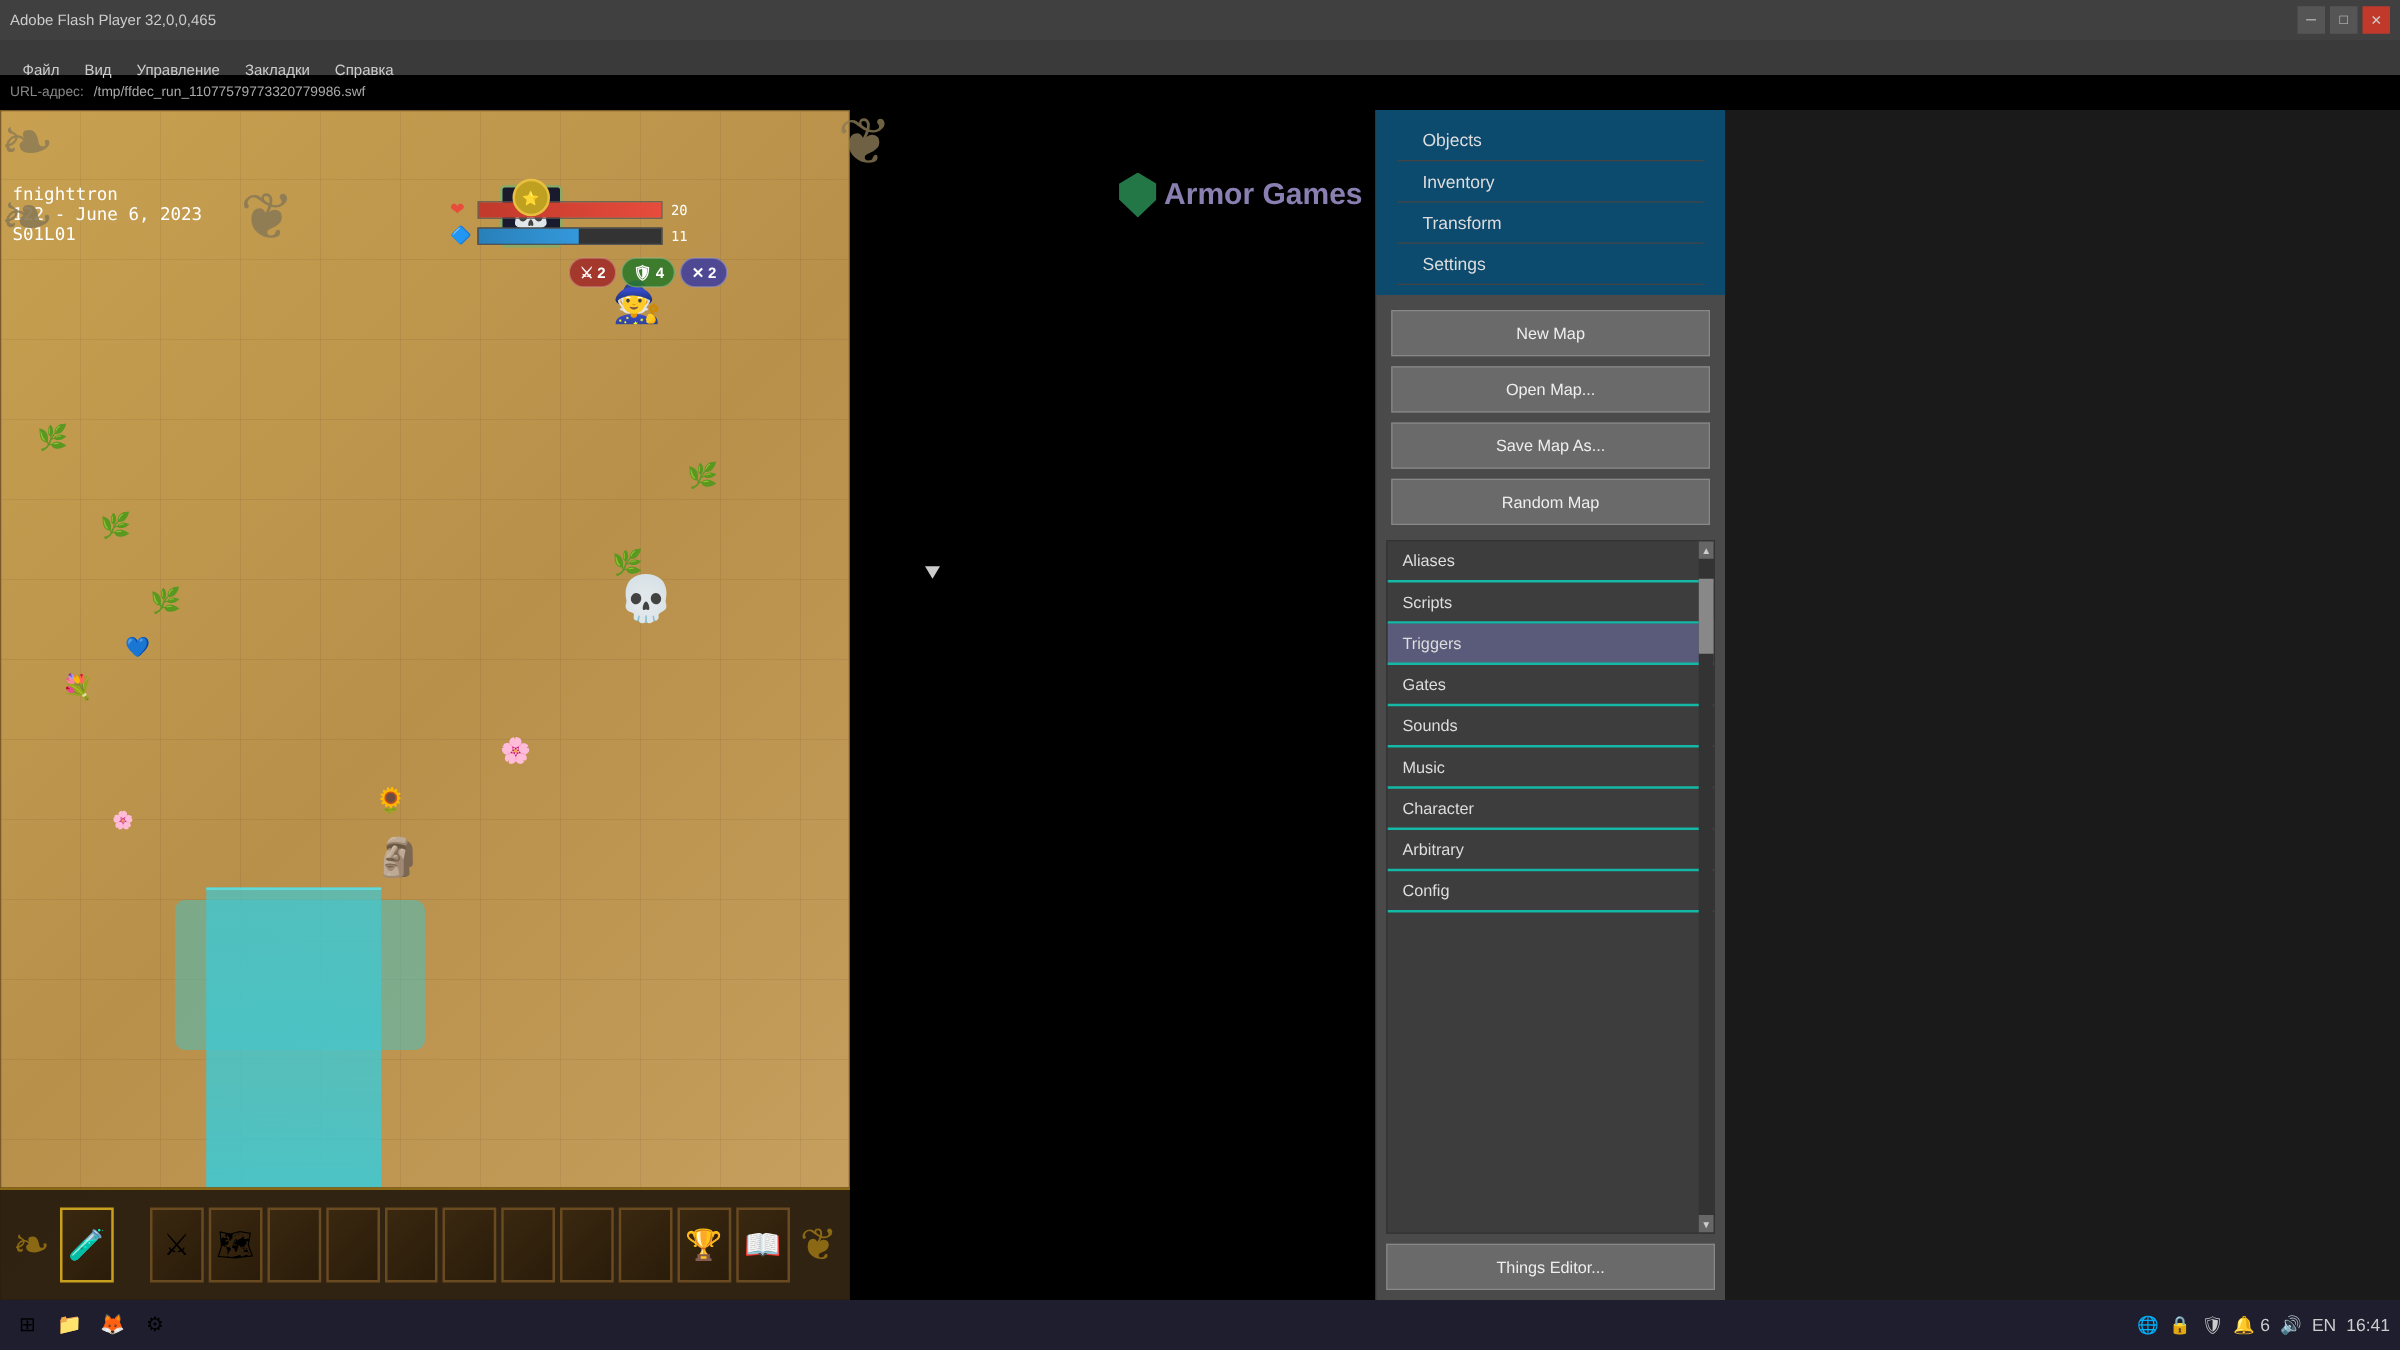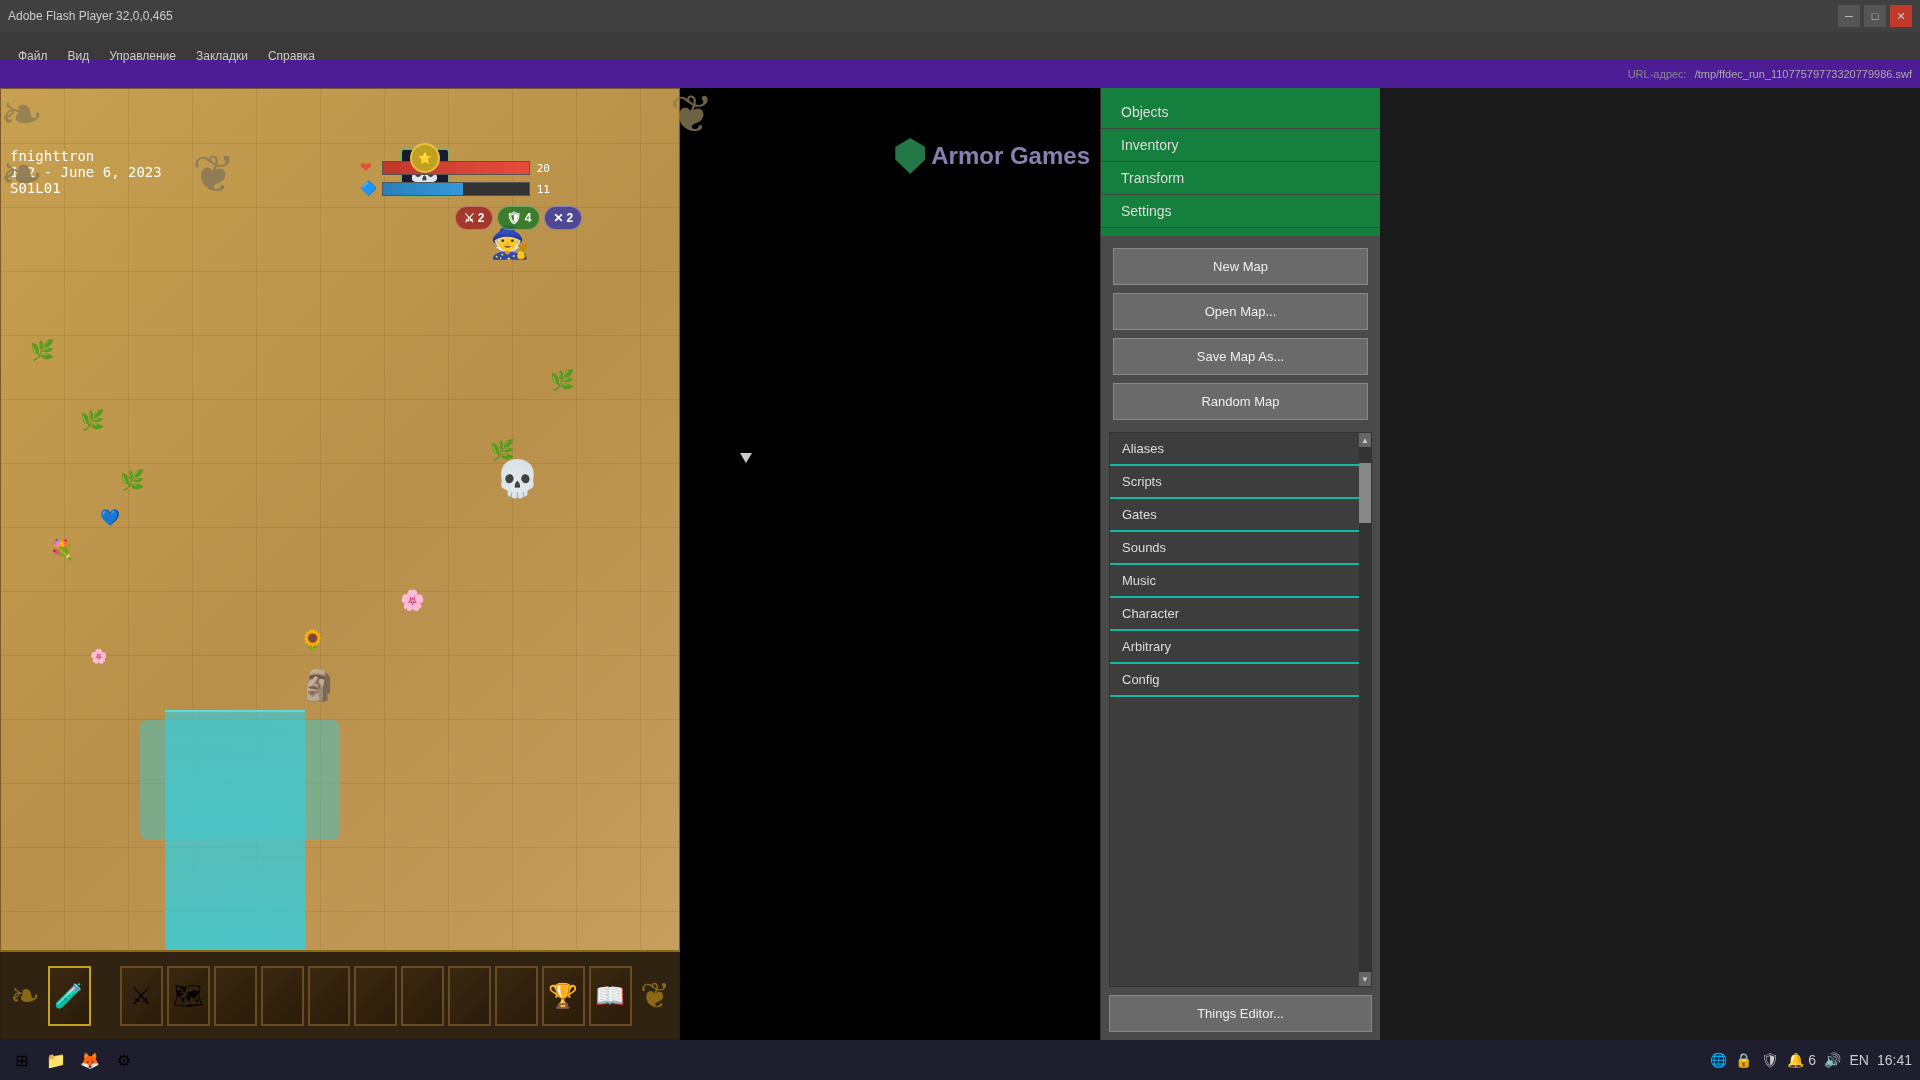--- a/index.html
+++ b/index.html
@@ -24,23 +24,23 @@
       width: 100%; height: 28px; background: #3a3a3a;
       display: flex; align-items: center; padding: 0 8px;
       color: #ccc; font-size: 12px;
     }
     #menubar .menu-item {
       padding: 4px 10px; cursor: pointer; margin-top: 19px;
     }
 
     
     #urlbar {
-      width: 100%; height: 28px; background: #4c1d95;
+      width: 100%; height: 28px; background: #000000;
       display: flex; align-items: center; padding: 0 8px; gap: 8px;
-      color: #aaa; font-size: 11px; justify-content: flex-end;
+      color: #aaa; font-size: 11px;
     }
     #urlbar .url-label { color: #888; }
     #urlbar .url-value { color: #aaa; font-size: 11px; }
 
     
     #main-area {
       width: 100%; height: calc(1080px - 32px - 28px - 28px - 40px);
       display: flex; position: relative;
     }
 
@@ -147,21 +147,21 @@
 
     
     #right-panel {
       width: 280px; height: 100%; background: #4a4a4a;
       display: flex; flex-direction: column;
       border-left: 1px solid #333;
     }
 
     
     #panel-nav {
-      background: #15803d; padding: 8px 0;
+      background: #0c4a6e; padding: 8px 17px;
     }
     .nav-item {
       padding: 8px 20px; color: #ddd; font-size: 14px; cursor: pointer;
       border-bottom: 1px solid #444;
     }
 
     
     #panel-buttons {
       padding: 12px; display: flex; flex-direction: column; gap: 8px;
     }
@@ -422,20 +422,21 @@
     <div id="panel-buttons">
       <button class="panel-btn">New Map</button>
       <button class="panel-btn">Open Map...</button>
       <button class="panel-btn">Save Map As...</button>
       <button class="panel-btn">Random Map</button>
     </div>
 
     <div id="panel-list">
       <div class="list-item">Aliases</div>
       <div class="list-item">Scripts</div>
+      <div class="list-item selected">Triggers</div>
       <div class="list-item">Gates</div>
       <div class="list-item">Sounds</div>
       <div class="list-item">Music</div>
       <div class="list-item">Character</div>
       <div class="list-item">Arbitrary</div>
       <div class="list-item">Config</div>
 
       <div class="scrollbar">
         <div class="scroll-up">▲</div>
         <div class="scroll-thumb"></div>

